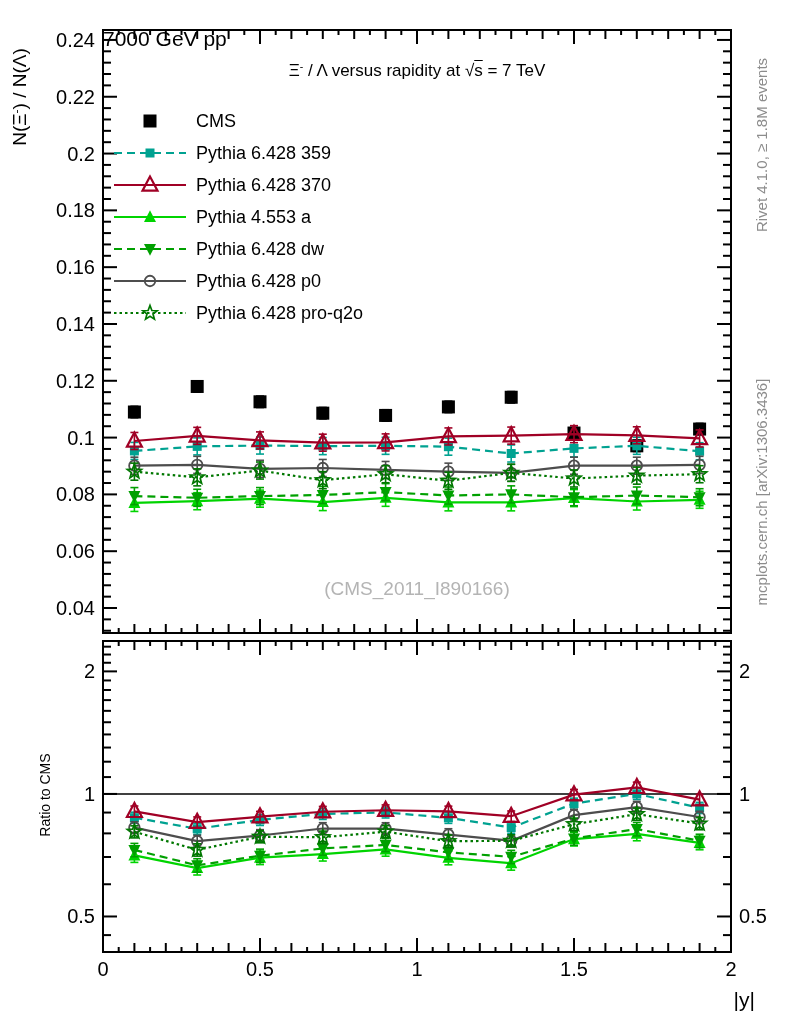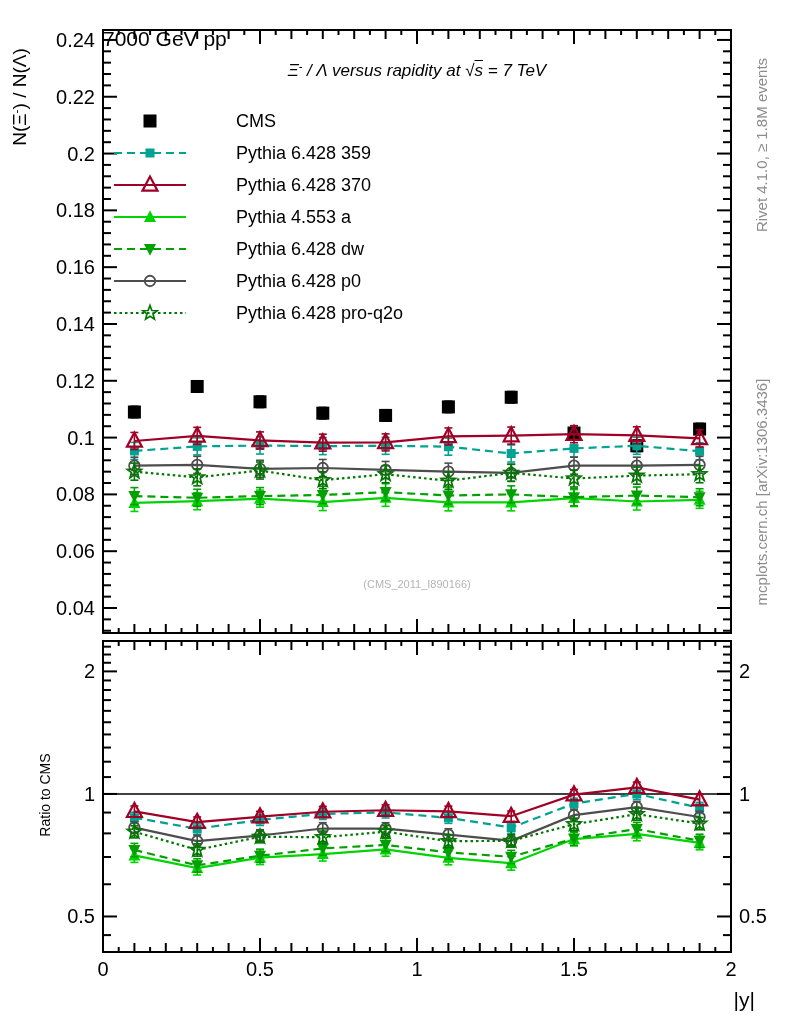--- a/index.html
+++ b/index.html
@@ -5,26 +5,26 @@
   html,body{margin:0;padding:0;background:#fff;}
   .page{position:relative;width:786px;height:1024px;background:#ffffff;
         font-family:"Liberation Sans",sans-serif;color:#000;overflow:hidden;}
   .abs{position:absolute;}
   .hdr{font-size:21px;letter-spacing:0px;}
   .plot-title{font-size:17px;}
   .supm{font-size:0.62em;position:relative;top:-0.55em;}
   .ol{text-decoration:overline;}
   .vtext{position:absolute;transform:rotate(-90deg);text-align:center;white-space:nowrap;}
   .note{color:#8c8c8c;font-size:15px;}
-  .watermark{color:#b4b4b4;font-size:11px;}
+  .watermark{color:#b4b4b4;font-size:19px;}
   .ylab-main{font-size:19px;}
   .ylab-ratio{font-size:14px;}
   .xlab{font-size:21px;}
   #legend{position:absolute;left:112px;top:105px;}
-  .legend-row{display:flex;align-items:center;height:32px;gap:40px;}
+  .legend-row{display:flex;align-items:center;height:32px;}
   .legend-label{font-size:18px;margin-left:8px;white-space:nowrap;}
   svg text{font-family:"Liberation Sans",sans-serif;}
 </style>
 </head>
 <body>
 
 <div class="page">
 
   <div class="abs hdr" style="left:103px;top:3px;margin-top:24px;">7000 GeV pp</div>
 
@@ -911,21 +911,21 @@
         <text x="95" y="671.3833363804066" text-anchor="end" dominant-baseline="central" font-size="20">2</text>
         <text x="739" y="671.3833363804066" text-anchor="start" dominant-baseline="central" font-size="20">2</text>
         <text x="103" y="976" text-anchor="middle" font-size="20">0</text>
         <text x="260" y="976" text-anchor="middle" font-size="20">0.5</text>
         <text x="417" y="976" text-anchor="middle" font-size="20">1</text>
         <text x="574" y="976" text-anchor="middle" font-size="20">1.5</text>
         <text x="731" y="976" text-anchor="middle" font-size="20">2</text>
       </g>
     </svg>
 
-  <div class="abs plot-title" style="left:103px;top:61px;width:628px;text-align:center;font-style:italic;">
+  <div class="abs plot-title" style="left:103px;top:61px;width:628px;text-align:center;">
     <span>Ξ</span><span class="supm">-</span><span> / Λ versus rapidity at </span><span>√</span><span class="ol">s</span><span> = 7 TeV</span>
   </div>
 
   <div id="legend">
       <div class="legend-row">
         <svg width="76" height="22">
           <rect x="31.5" y="4.5" width="13" height="13" fill="#000000"></rect>
         </svg>
         <span class="legend-label">CMS</span>
       </div>

